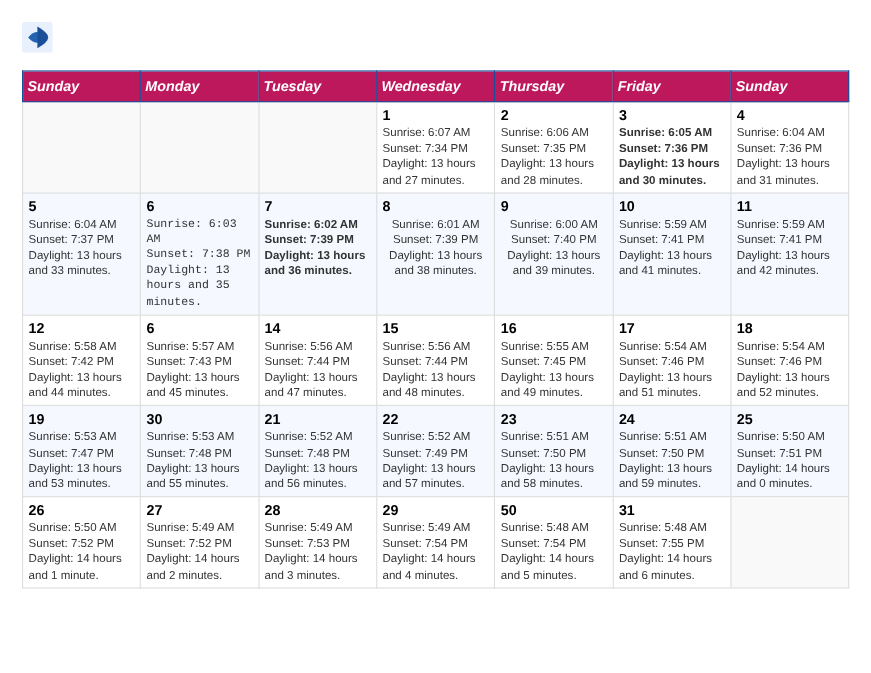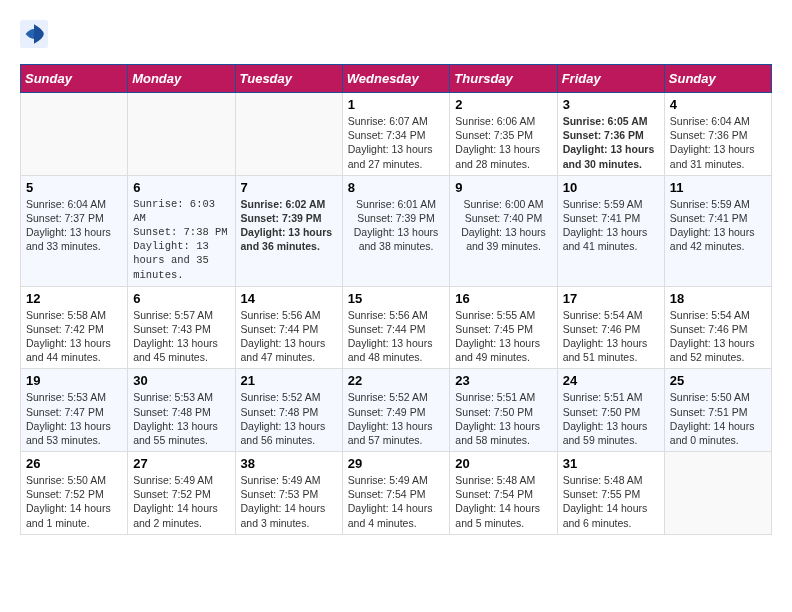--- a/index.html
+++ b/index.html
@@ -289,33 +289,33 @@
 Sunset: 7:52 PM
 Daylight: 14 hours and 1 minute.</div>
         </td>
         <td>
           <div class="day-number">27</div>
           <div class="day-info" style="white-space: pre-line;">Sunrise: 5:49 AM
 Sunset: 7:52 PM
 Daylight: 14 hours and 2 minutes.</div>
         </td>
         <td>
-          <div class="day-number">38</div>
+          <div class="day-number">28</div>
           <div class="day-info" style="white-space: pre-line;">Sunrise: 5:49 AM
 Sunset: 7:53 PM
 Daylight: 14 hours and 3 minutes.</div>
         </td>
         <td>
           <div class="day-number">29</div>
           <div class="day-info" style="white-space: pre-line;">Sunrise: 5:49 AM
 Sunset: 7:54 PM
 Daylight: 14 hours and 4 minutes.</div>
         </td>
         <td>
-          <div class="day-number">20</div>
+          <div class="day-number">50</div>
           <div class="day-info" style="white-space: pre-line;">Sunrise: 5:48 AM
 Sunset: 7:54 PM
 Daylight: 14 hours and 5 minutes.</div>
         </td>
         <td>
           <div class="day-number">31</div>
           <div class="day-info" style="white-space: pre-line;">Sunrise: 5:48 AM
 Sunset: 7:55 PM
 Daylight: 14 hours and 6 minutes.</div>
         </td>

